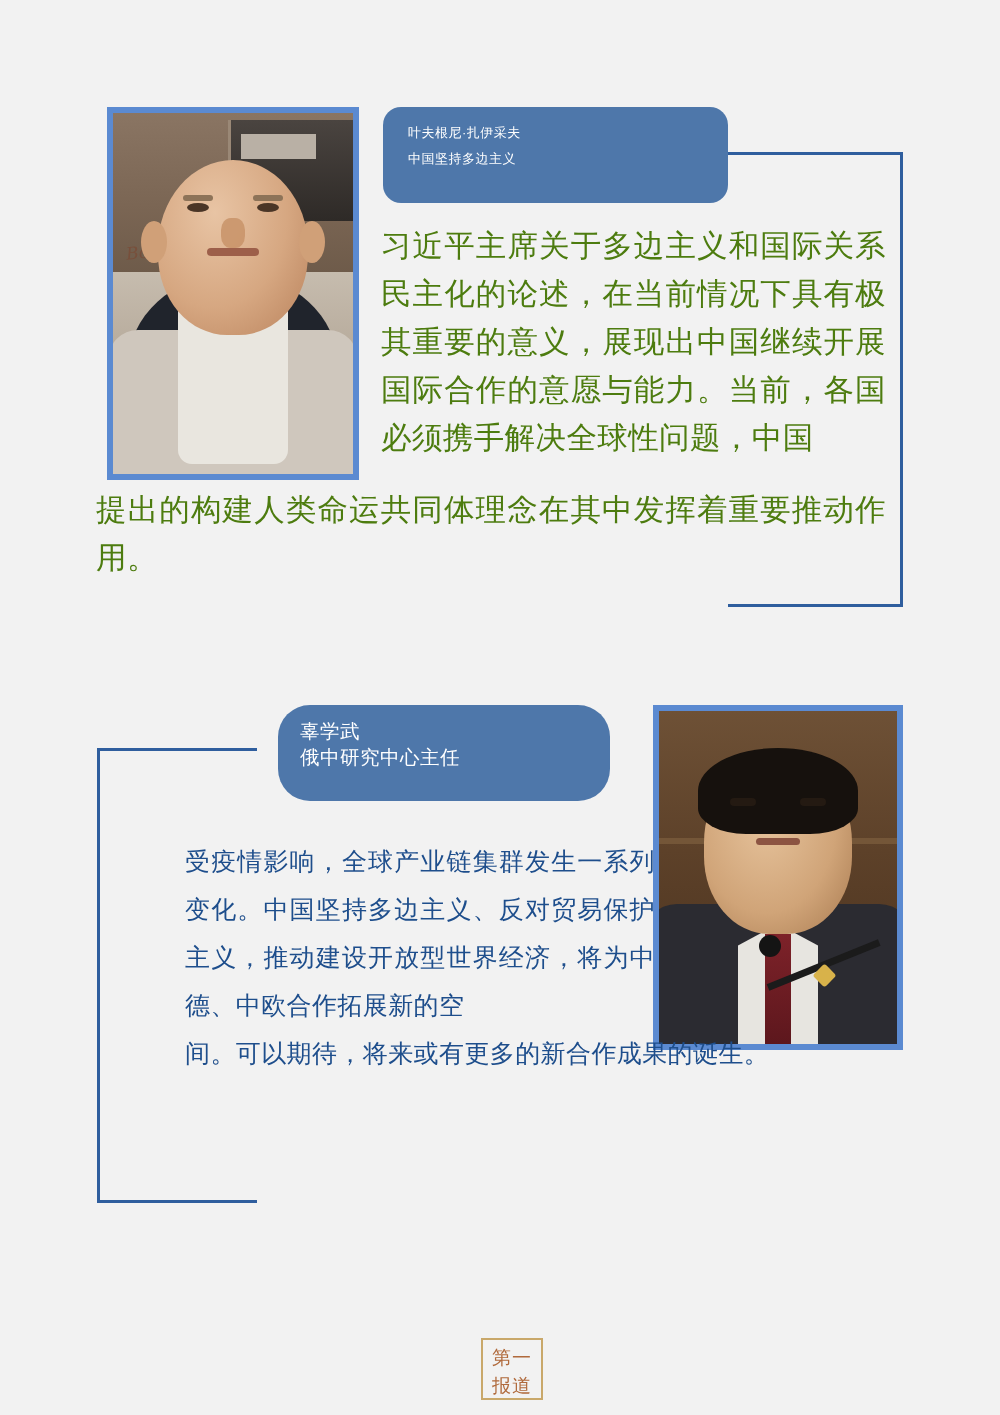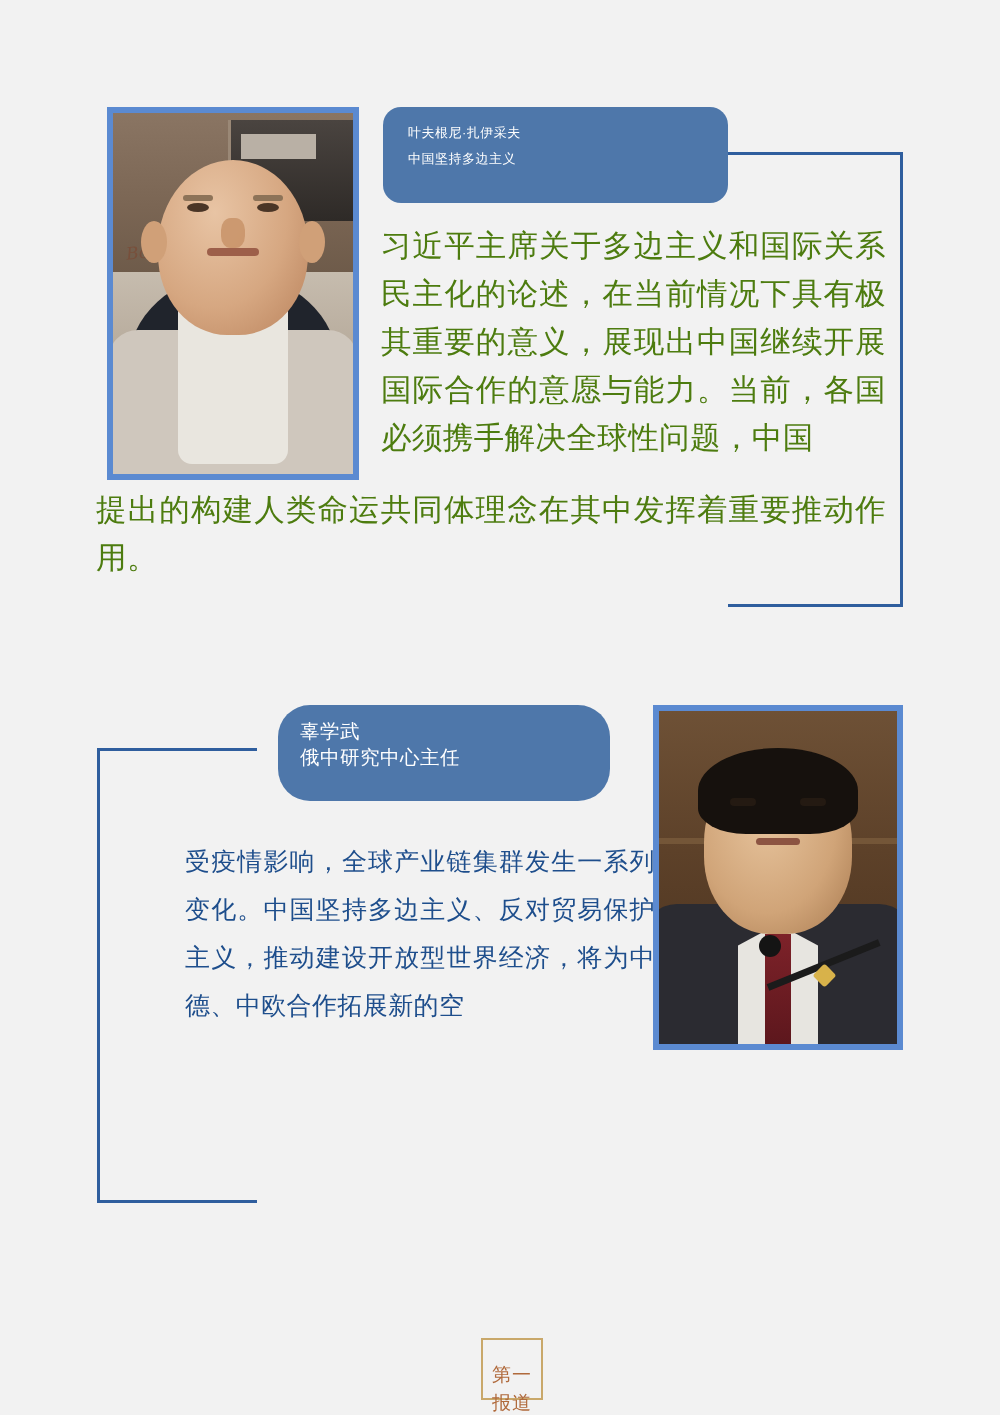--- a/index.html
+++ b/index.html
@@ -362,21 +362,21 @@
     top: 1338px;
     width: 62px;
     height: 62px;
     border: 2px solid #c9a86a;
     box-sizing: border-box;
     color: #b06a3c;
     font-family: "DejaVu Serif", serif;
     font-size: 19px;
     line-height: 28px;
     text-align: center;
-    padding-top: 20px;
+    padding-top: 3px;
     letter-spacing: 1px;
   }
 </style>
 </head>
 <body>
 
 <div class="page">
 
   <div class="card1">
 
@@ -433,20 +433,21 @@
 
     <div class="bracket2"></div>
 
     <div class="label2">
       <div>辜学武</div>
       <div>俄中研究中心主任</div>
     </div>
 
     <div class="quote2">
       <div class="wrapbox">受疫情影响，全球产业链集群发生一系列变化。中国坚持多边主义、反对贸易保护主义，推动建设开放型世界经济，将为中德、中欧合作拓展新的空</div>
+      <div class="tailbox">间。可以期待，将来或有更多的新合作成果的诞生。</div>
     </div>
   </div>
 
   <div class="footer-logo">
     <div>第一</div>
     <div>报道</div>
   </div>
 
 </div>
 

